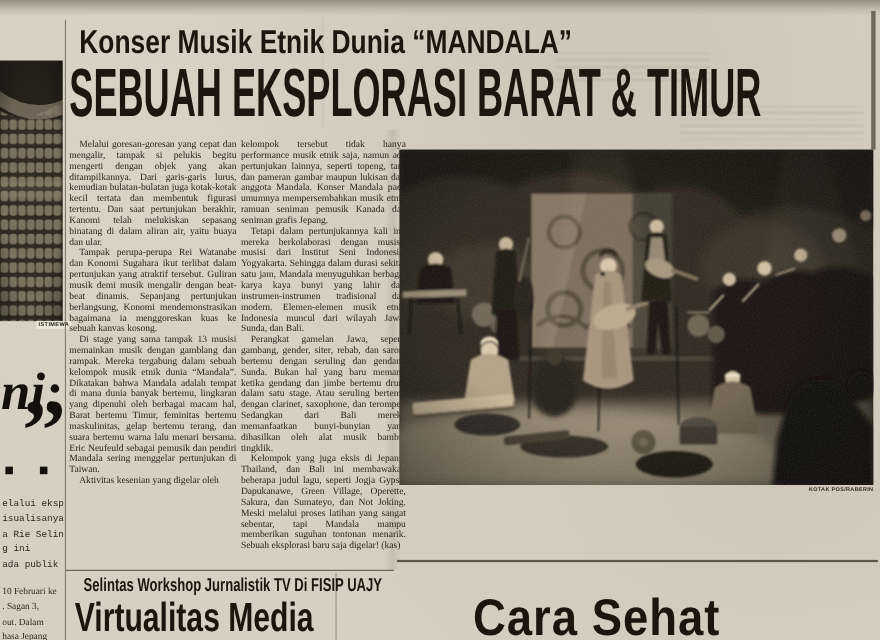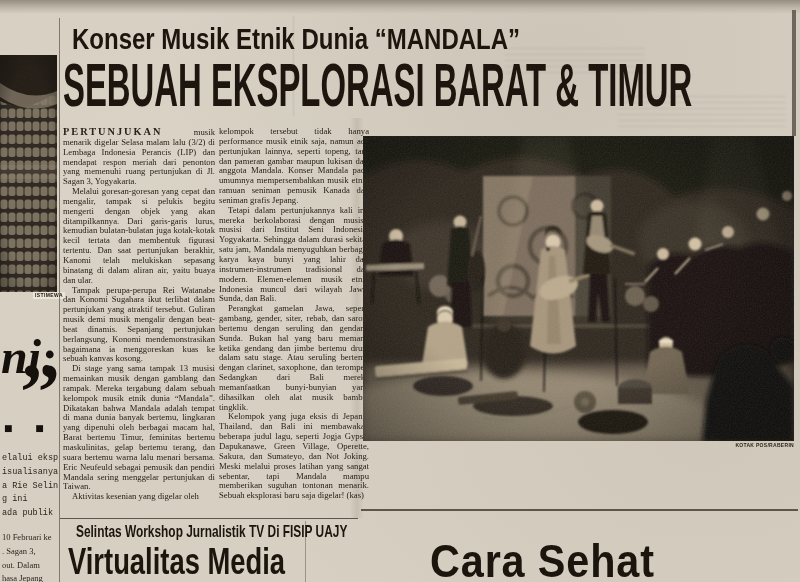--- a/index.html
+++ b/index.html
@@ -120,21 +120,20 @@
   <div class="abs vrule" style="left:59px;top:18px;height:564px;"></div>
 
   <div class="abs kicker">
     <span>Konser Musik Etnik Dunia “MANDALA”</span>
   </div>
   <div class="abs headline">
     <span>SEBUAH EKSPLORASI BARAT &amp; TIMUR</span>
   </div>
 
   <div class="abs col" style="left:63px;width:152px;">
-    <p class="noindent"><span class="lead-word">Pertunjukan</span> <span>musik menarik digelar Selasa malam lalu (3/2) di Lembaga Indonesia Perancis (LIP) dan mendapat respon meriah dari penonton yang memenuhi ruang pertunjukan di Jl. Sagan 3, Yogyakarta.</span></p>
     <p>Melalui goresan-goresan yang cepat dan mengalir, tampak si pelukis begitu mengerti dengan objek yang akan ditampilkannya. Dari garis-garis lurus, kemudian bulatan-bulatan juga kotak-kotak kecil tertata dan membentuk figurasi tertentu. Dan saat pertunjukan berakhir, Kanomi telah melukiskan sepasang binatang di dalam aliran air, yaitu buaya dan ular.</p>
     <p>Tampak perupa-perupa Rei Watanabe dan Konomi Sugahara ikut terlibat dalam pertunjukan yang atraktif tersebut. Guliran musik demi musik mengalir dengan beat-beat dinamis. Sepanjang pertunjukan berlangsung, Konomi mendemonstrasikan bagaimana ia menggoreskan kuas ke sebuah kanvas kosong.</p>
     <p>Di stage yang sama tampak 13 musisi memainkan musik dengan gamblang dan rampak. Mereka tergabung dalam sebuah kelompok musik etnik dunia “Mandala”. Dikatakan bahwa Mandala adalah tempat di mana dunia banyak bertemu, lingkaran yang dipenuhi oleh berbagai macam hal, Barat bertemu Timur, feminitas bertemu maskulinitas, gelap bertemu terang, dan suara bertemu warna lalu menari bersama. Eric Neufeuld sebagai pemusik dan pendiri Mandala sering menggelar pertunjukan di Taiwan.</p>
     <p>Aktivitas kesenian yang digelar oleh</p>
   </div>
 
   <div class="abs col" style="left:219px;width:150px;">
     <p class="noindent">kelompok tersebut tidak hanya performance musik etnik saja, namun ada pertunjukan lainnya, seperti topeng, tari, dan pameran gambar maupun lukisan dari anggota Mandala. Konser Mandala pada umumnya mempersembahkan musik etnik ramuan seniman pemusik Kanada dan seniman grafis Jepang.</p>
     <p>Tetapi dalam pertunjukannya kali ini, mereka berkolaborasi dengan musisi-musisi dari Institut Seni Indonesia, Yogyakarta. Sehingga dalam durasi sekitar satu jam, Mandala menyuguhkan berbagai karya kaya bunyi yang lahir dari instrumen-instrumen tradisional dan modern. Elemen-elemen musik etnik Indonesia muncul dari wilayah Jawa, Sunda, dan Bali.</p>
     <p>Perangkat gamelan Jawa, seperti gambang, gender, siter, rebab, dan saron, bertemu dengan seruling dan gendang Sunda. Bukan hal yang baru memang ketika gendang dan jimbe bertemu drum dalam satu stage. Atau seruling bertemu dengan clarinet, saxophone, dan terompet. Sedangkan dari Bali mereka memanfaatkan bunyi-bunyian yang dihasilkan oleh alat musik bambu, tingklik.</p>

